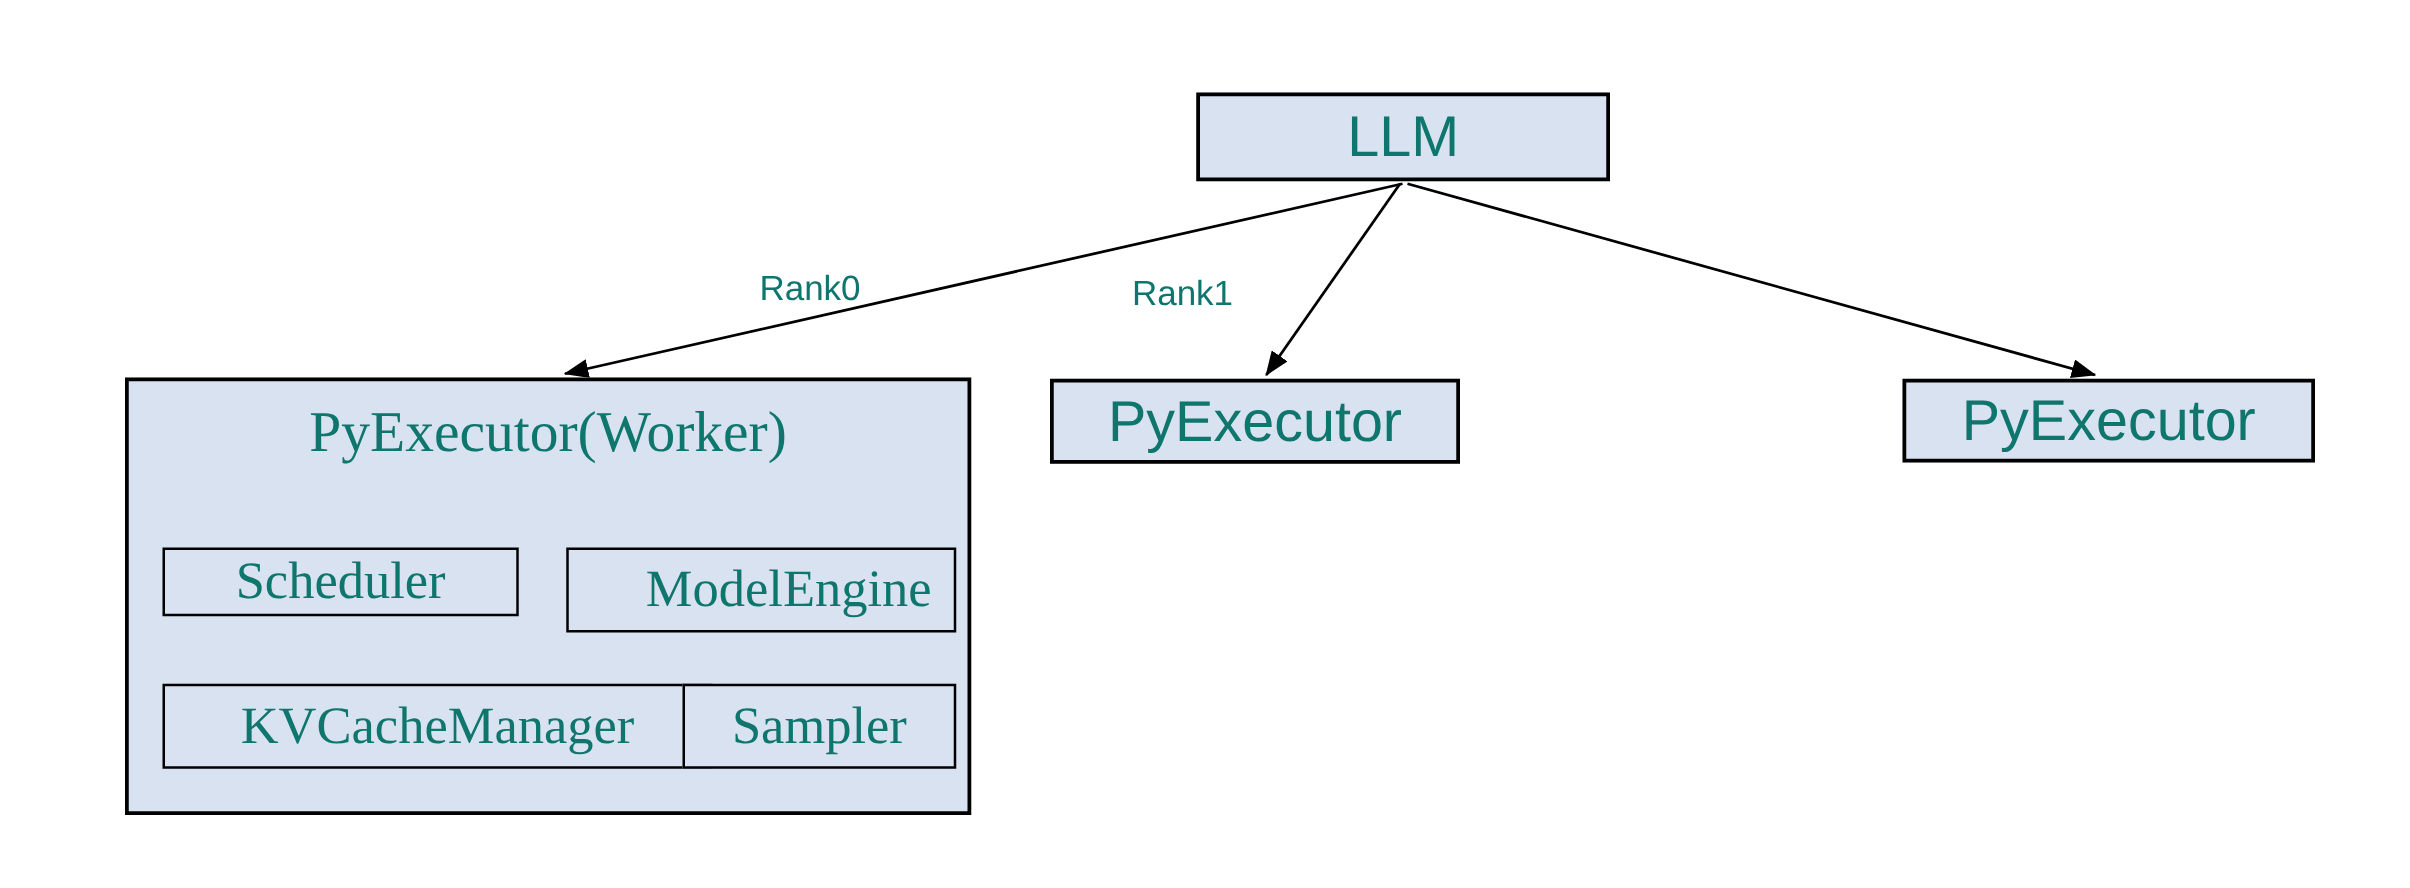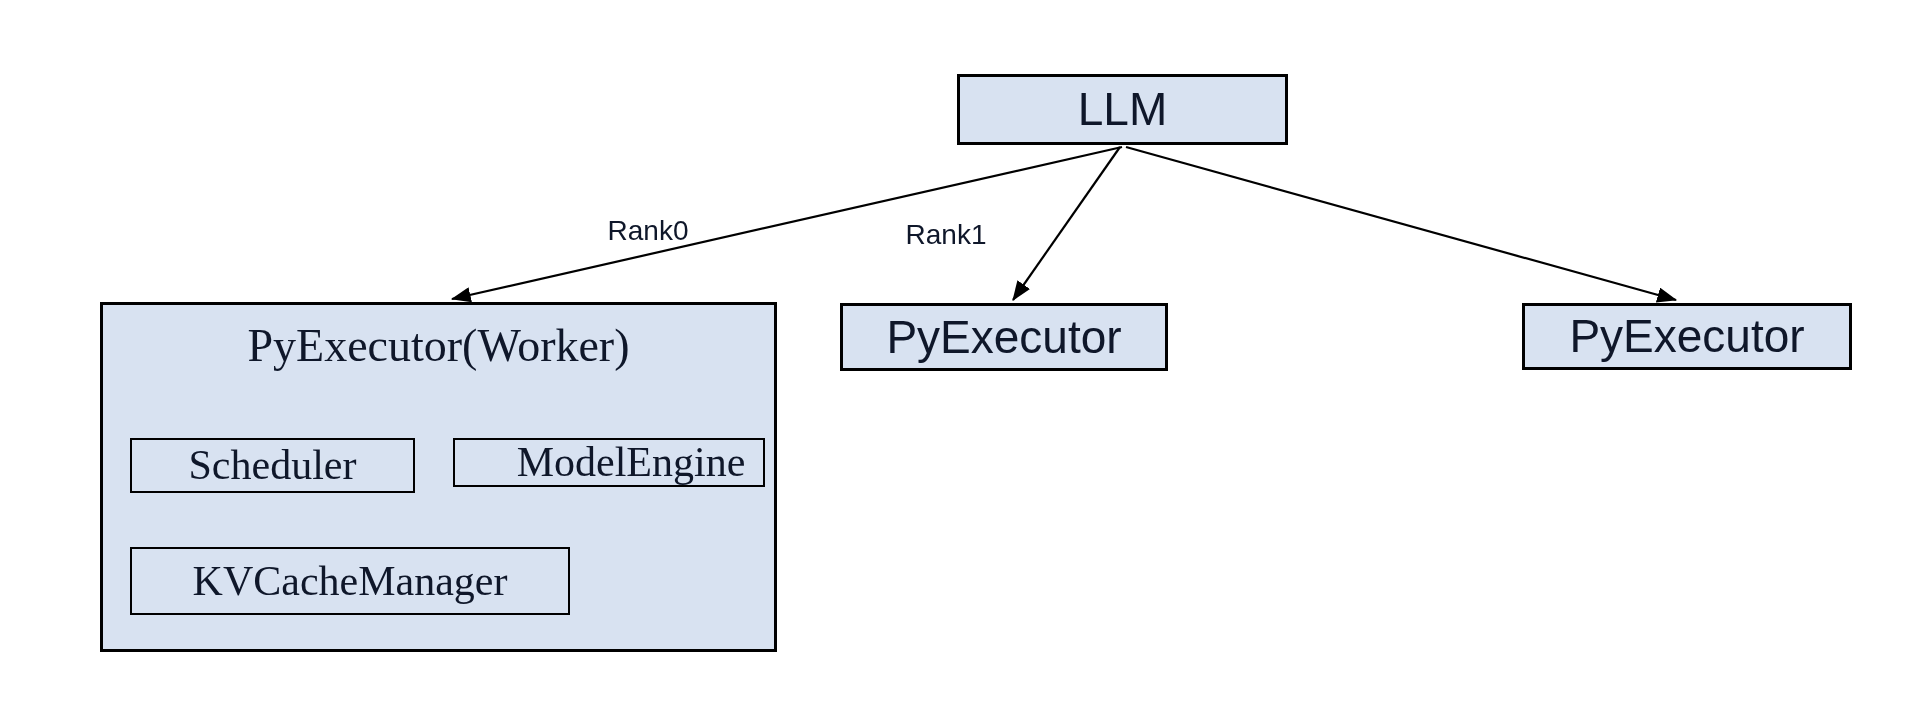--- a/index.html
+++ b/index.html
@@ -2,21 +2,21 @@
 <html><head>
 <meta charset="utf-8">
 <style>
   html, body { margin: 0; padding: 0; background: #ffffff; }
   #canvas {
     position: relative;
     width: 1928px;
     height: 710px;
     background: #ffffff;
     font-family: "Liberation Sans", sans-serif;
-    color: #0f172a;
+    color: #0f766e;
     overflow: hidden;
   }
   .node {
     position: absolute;
     background: #d8e2f1;
     border: 3px solid #000000;
     box-sizing: border-box;
     display: flex;
     align-items: center;
     justify-content: center;
@@ -36,21 +36,21 @@
     background: #d8e2f1;
     border: 2px solid #000000;
     box-sizing: border-box;
     display: flex;
     align-items: center;
     justify-content: center;
     font-size: 42px;
     white-space: nowrap;
   }
   #scheduler-box       { left: 27px;  top: 133px; width: 285px; height: 55px; }
-  #modelengine-box     { left: 350px; top: 133px; width: 312px; height: 49px; padding-left: 44px; }
+  #modelengine-box     { left: 350px; top: 133px; width: 312px; height: 68px; padding-left: 44px; }
   #kvcachemanager-box  { left: 27px;  top: 242px; width: 440px; height: 68px; }
   #sampler-box         { left: 443px; top: 242px; width: 219px; height: 68px; }
   .edge-label {
     position: absolute;
     transform: translate(-50%, -50%);
     font-size: 28px;
     white-space: nowrap;
     background: transparent;
     text-align: center;
   }
@@ -91,20 +91,23 @@
     <div id="worker-title">PyExecutor(Worker)</div>
     <div id="scheduler-box" class="subnode">
       <span>Scheduler</span>
     </div>
     <div id="modelengine-box" class="subnode">
       <span>ModelEngine</span>
     </div>
     <div id="kvcachemanager-box" class="subnode">
       <span>KVCacheManager</span>
     </div>
+    <div id="sampler-box" class="subnode">
+      <span>Sampler</span>
+    </div>
   </div>
 
   <div id="rank1-box" class="node">
     <span>PyExecutor</span>
   </div>
 
   <div id="rankn-box" class="node">
     <span>PyExecutor</span>
   </div>
 

